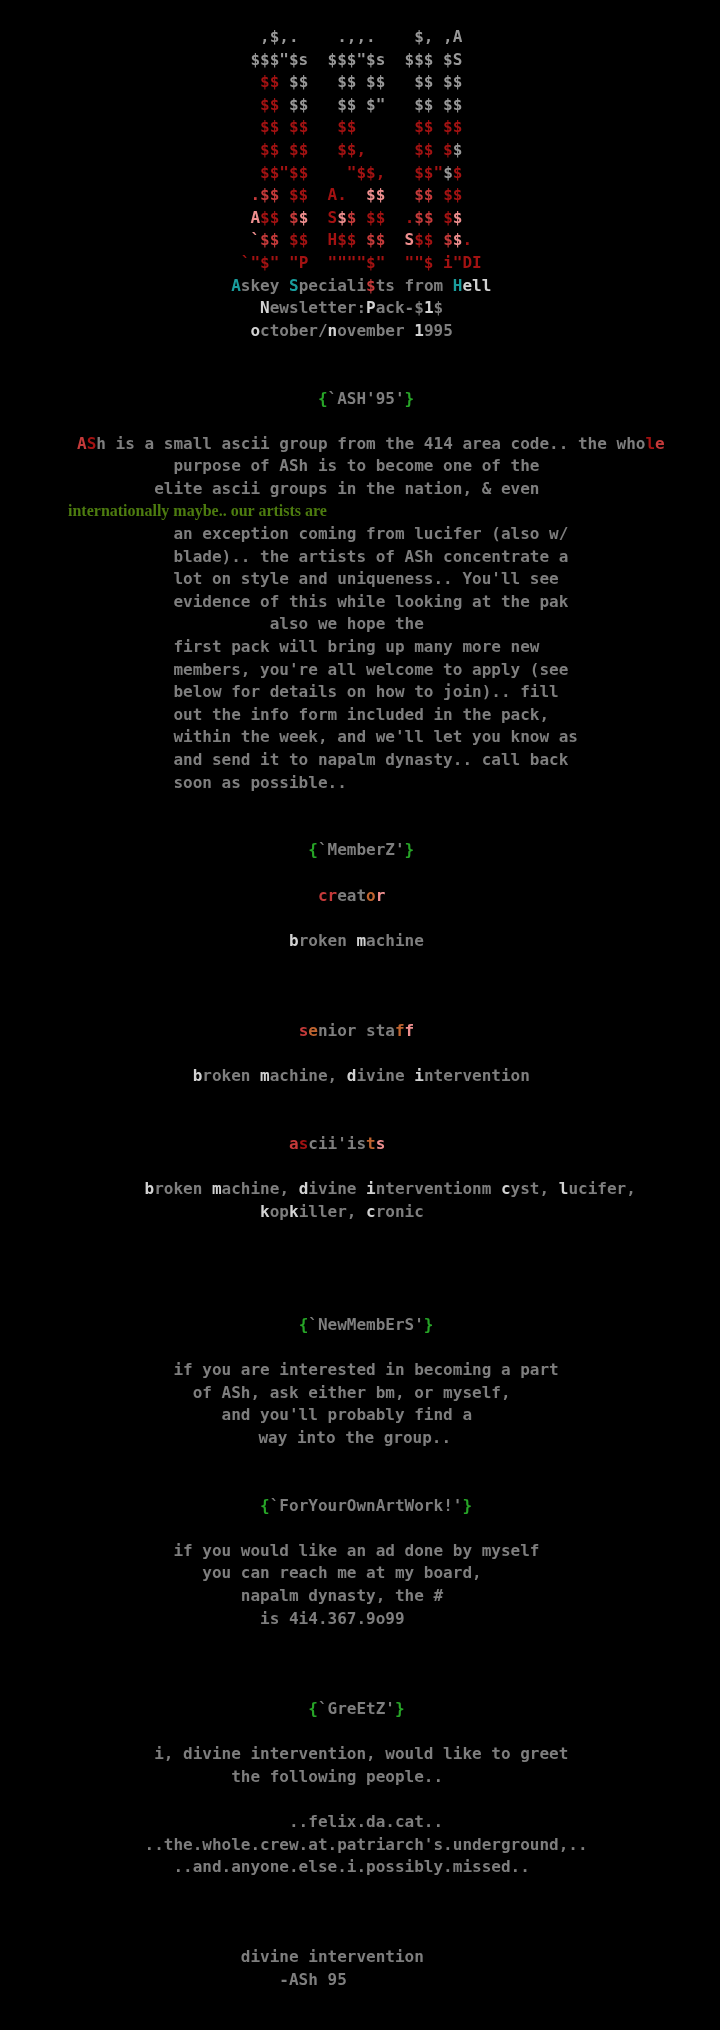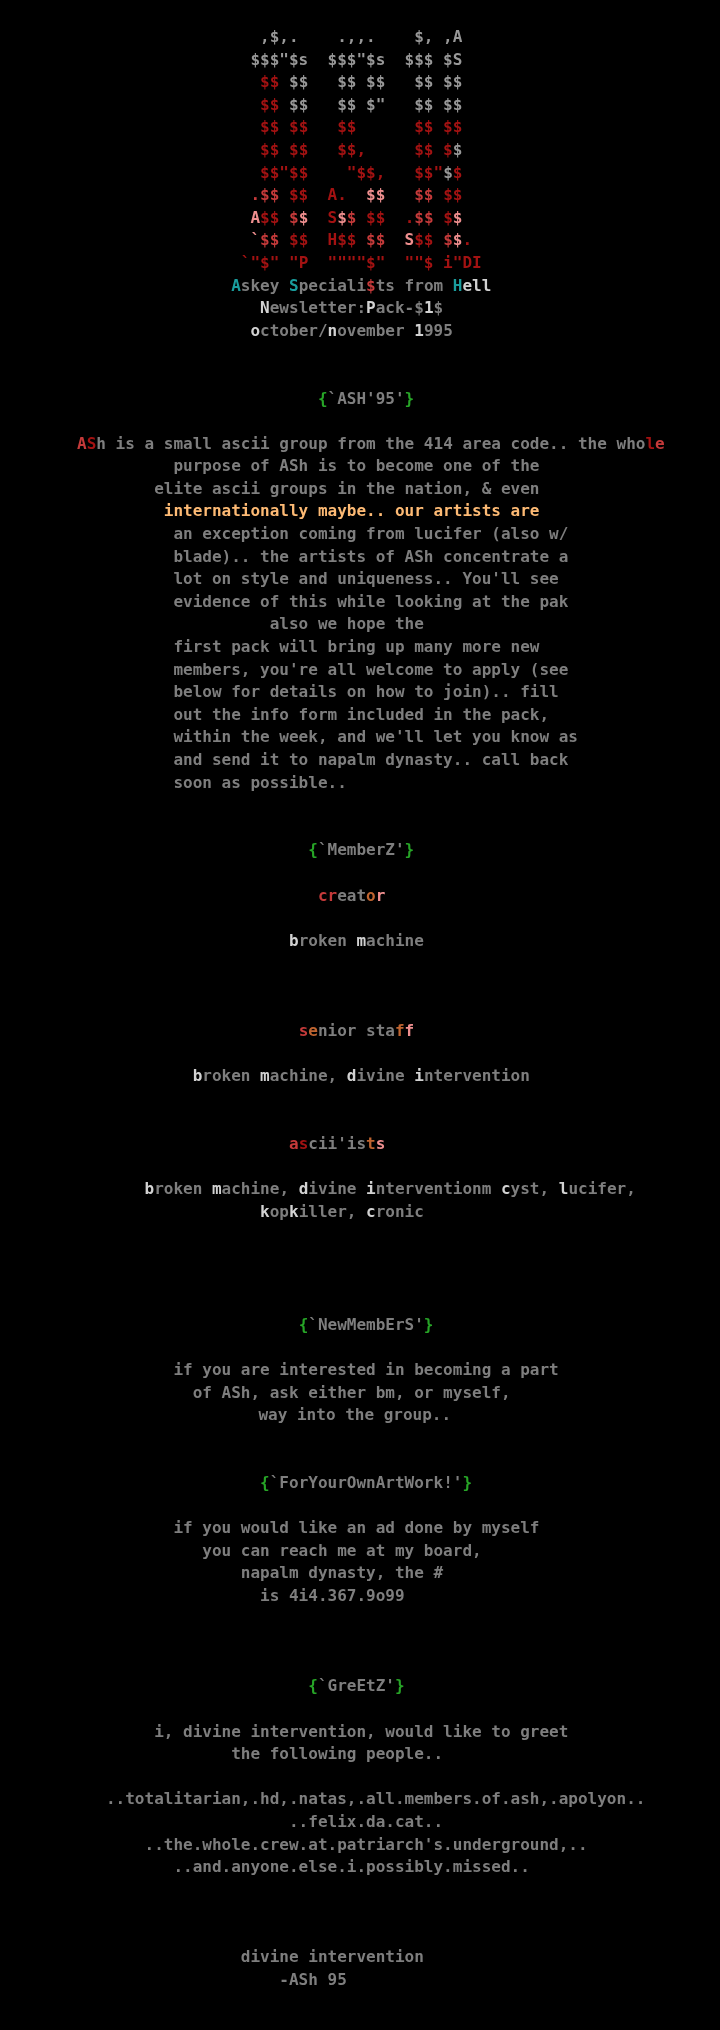--- a/index.html
+++ b/index.html
@@ -32,21 +32,21 @@
       <div class="line"><span style="color: rgb(126, 126, 126);">                        </span><span style="color: rgb(26, 157, 157);">A</span><span style="color: rgb(126, 126, 126);">skey </span><span style="color: rgb(26, 157, 157);">S</span><span style="color: rgb(126, 126, 126);">peciali</span><span style="color: rgb(197, 58, 58);">$</span><span style="color: rgb(126, 126, 126);">ts from </span><span style="color: rgb(26, 157, 157);">H</span><span style="color: rgb(210, 210, 210);">ell</span></div>
       <div class="line"><span style="color: rgb(126, 126, 126);">                           </span><span style="color: rgb(210, 210, 210);">N</span><span style="color: rgb(126, 126, 126);">ewsletter:</span><span style="color: rgb(210, 210, 210);">P</span><span style="color: rgb(126, 126, 126);">ack-$</span><span style="color: rgb(210, 210, 210);">1</span><span style="color: rgb(126, 126, 126);">$</span></div>
       <div class="line"><span style="color: rgb(126, 126, 126);">                          </span><span style="color: rgb(210, 210, 210);">o</span><span style="color: rgb(126, 126, 126);">ctober/</span><span style="color: rgb(210, 210, 210);">n</span><span style="color: rgb(126, 126, 126);">ovember </span><span style="color: rgb(210, 210, 210);">1</span><span style="color: rgb(126, 126, 126);">995</span></div>
       <div class="line"></div>
       <div class="line"></div>
       <div class="line"><span style="color: rgb(126, 126, 126);">                                 </span><span style="color: rgb(39, 165, 39);">{</span><span style="color: rgb(126, 126, 126);">`ASH'95'</span><span style="color: rgb(39, 165, 39);">}</span></div>
       <div class="line"></div>
       <div class="line"><span style="color: rgb(126, 126, 126);">        </span><span style="color: rgb(197, 58, 58);">A</span><span style="color: rgb(163, 18, 18);">S</span><span style="color: rgb(126, 126, 126);">h is a small ascii group from the 414 area code.. the who</span><span style="color: rgb(163, 18, 18);">l</span><span style="color: rgb(197, 58, 58);">e</span></div>
       <div class="line"><span style="color: rgb(126, 126, 126);">                  purpose of ASh is to become one of the</span></div>
       <div class="line"><span style="color: rgb(126, 126, 126);">                elite ascii groups in the nation, &amp; even</span></div>
-      <div class="line"><span style="color: #fdba74;">                 internationally maybe.. our artists are</span></div>
+      <div class="line"><span style="color: #4d7c0f; font-family: Liberation Serif, serif;">                 internationally maybe.. our artists are</span></div>
       <div class="line"><span style="color: rgb(126, 126, 126);">                  an exception coming from lucifer (also w/</span></div>
       <div class="line"><span style="color: rgb(126, 126, 126);">                  blade).. the artists of ASh concentrate a</span></div>
       <div class="line"><span style="color: rgb(126, 126, 126);">                  lot on style and uniqueness.. You'll see</span></div>
       <div class="line"><span style="color: rgb(126, 126, 126);">                  evidence of this while looking at the pak</span></div>
       <div class="line"><span style="color: rgb(126, 126, 126);">                            also we hope the</span></div>
       <div class="line"><span style="color: rgb(126, 126, 126);">                  first pack will bring up many more new</span></div>
       <div class="line"><span style="color: rgb(126, 126, 126);">                  members, you're all welcome to apply (see</span></div>
       <div class="line"><span style="color: rgb(126, 126, 126);">                  below for details on how to join).. fill</span></div>
       <div class="line"><span style="color: rgb(126, 126, 126);">                  out the info form included in the pack,</span></div>
       <div class="line"><span style="color: rgb(126, 126, 126);">                  within the week, and we'll let you know as</span></div>
@@ -72,38 +72,38 @@
       <div class="line"><span style="color: rgb(126, 126, 126);">               </span><span style="color: rgb(210, 210, 210);">b</span><span style="color: rgb(126, 126, 126);">roken </span><span style="color: rgb(210, 210, 210);">m</span><span style="color: rgb(126, 126, 126);">achine, </span><span style="color: rgb(210, 210, 210);">d</span><span style="color: rgb(126, 126, 126);">ivine </span><span style="color: rgb(210, 210, 210);">i</span><span style="color: rgb(126, 126, 126);">nterventionm </span><span style="color: rgb(210, 210, 210);">c</span><span style="color: rgb(126, 126, 126);">yst, </span><span style="color: rgb(210, 210, 210);">l</span><span style="color: rgb(126, 126, 126);">ucifer,</span></div>
       <div class="line"><span style="color: rgb(126, 126, 126);">                           </span><span style="color: rgb(210, 210, 210);">k</span><span style="color: rgb(126, 126, 126);">op</span><span style="color: rgb(210, 210, 210);">k</span><span style="color: rgb(126, 126, 126);">iller, </span><span style="color: rgb(210, 210, 210);">c</span><span style="color: rgb(126, 126, 126);">ronic</span></div>
       <div class="line"></div>
       <div class="line"></div>
       <div class="line"></div>
       <div class="line"></div>
       <div class="line"><span style="color: rgb(126, 126, 126);">                               </span><span style="color: rgb(39, 165, 39);">{</span><span style="color: rgb(126, 126, 126);">`NewMembErS'</span><span style="color: rgb(39, 165, 39);">}</span></div>
       <div class="line"></div>
       <div class="line"><span style="color: rgb(126, 126, 126);">                  if you are interested in becoming a part</span></div>
       <div class="line"><span style="color: rgb(126, 126, 126);">                    of ASh, ask either bm, or myself,</span></div>
+      <div class="line"><span style="color: rgb(126, 126, 126);">                       and you'll probably find a</span></div>
       <div class="line"><span style="color: rgb(126, 126, 126); margin-left: 8px;">                          way into the group..</span></div>
       <div class="line"></div>
       <div class="line"></div>
       <div class="line"><span style="color: rgb(126, 126, 126);">                           </span><span style="color: rgb(39, 165, 39);">{</span><span style="color: rgb(126, 126, 126);">`ForYourOwnArtWork!'</span><span style="color: rgb(39, 165, 39);">}</span></div>
       <div class="line"></div>
       <div class="line"><span style="color: rgb(126, 126, 126);">                  if you would like an ad done by myself</span></div>
       <div class="line"><span style="color: rgb(126, 126, 126);">                     you can reach me at my board,</span></div>
       <div class="line"><span style="color: rgb(126, 126, 126);">                         napalm dynasty, the #</span></div>
       <div class="line"><span style="color: rgb(126, 126, 126);">                           is 4i4.367.9o99</span></div>
       <div class="line"></div>
       <div class="line"></div>
       <div class="line"></div>
       <div class="line"><span style="color: rgb(126, 126, 126);">                                </span><span style="color: rgb(39, 165, 39);">{</span><span style="color: rgb(126, 126, 126);">`GreEtZ'</span><span style="color: rgb(39, 165, 39);">}</span></div>
       <div class="line"></div>
       <div class="line"><span style="color: rgb(126, 126, 126);">                i, divine intervention, would like to greet</span></div>
       <div class="line"><span style="color: rgb(126, 126, 126);">                        the following people..</span></div>
       <div class="line"></div>
-      <div class="line"><span style="color: rgb(126, 126, 126);">           ..totalitarian,.hd,.natas,.all.members.of.ash,.apolyon..</span></div>
       <div class="line"><span style="color: rgb(126, 126, 126);">                              ..felix.da.cat..</span></div>
       <div class="line"><span style="color: rgb(126, 126, 126);">               ..the.whole.crew.at.patriarch's.underground,..</span></div>
       <div class="line"><span style="color: rgb(126, 126, 126);">                  ..and.anyone.else.i.possibly.missed..</span></div>
       <div class="line"></div>
       <div class="line"></div>
       <div class="line"></div>
       <div class="line"><span style="color: rgb(126, 126, 126);">                         divine intervention</span></div>
       <div class="line"><span style="color: rgb(126, 126, 126);">                             -ASh 95</span></div>
     </div>
 </div>

